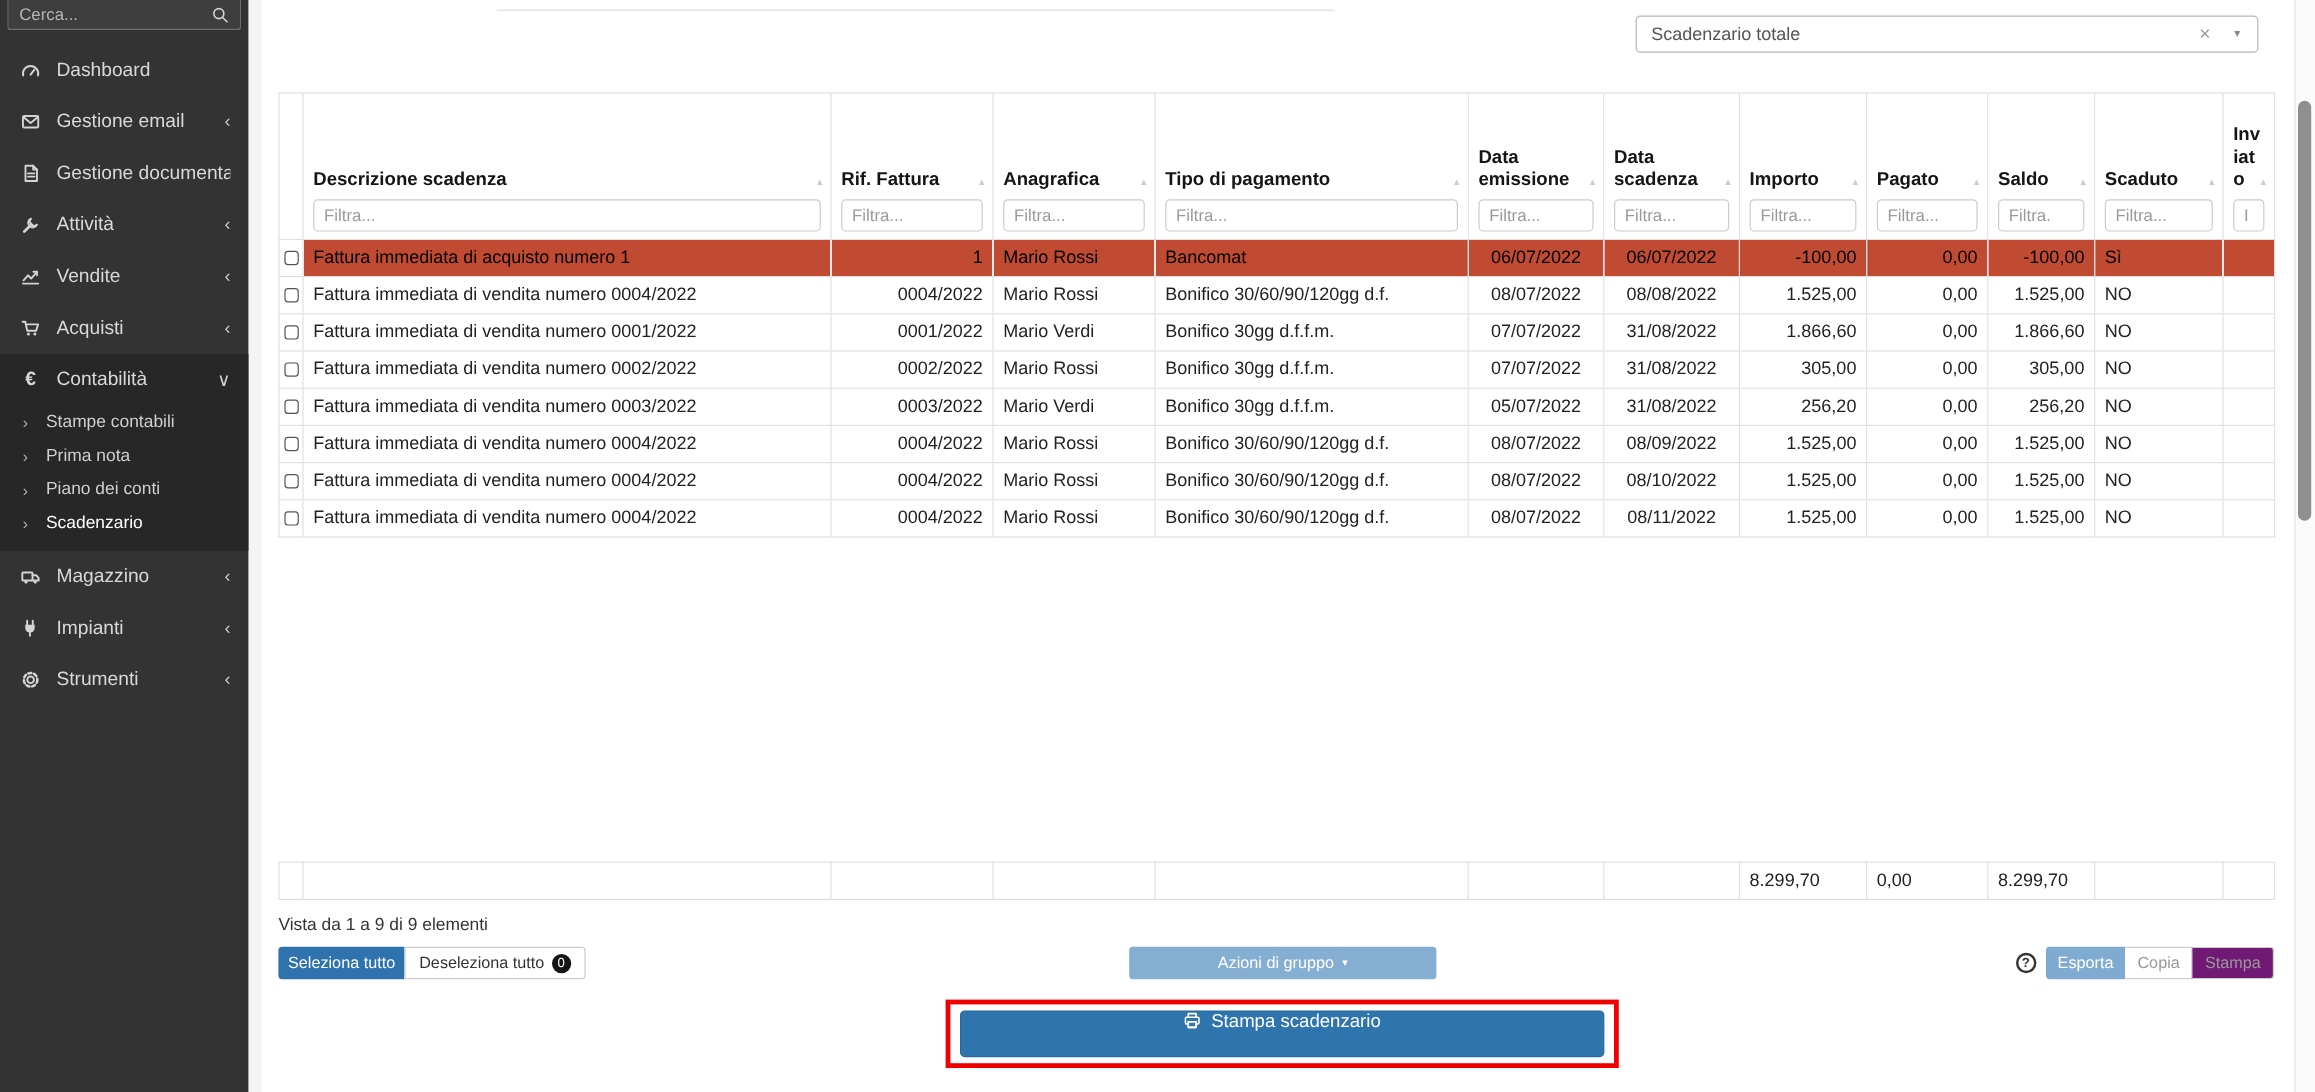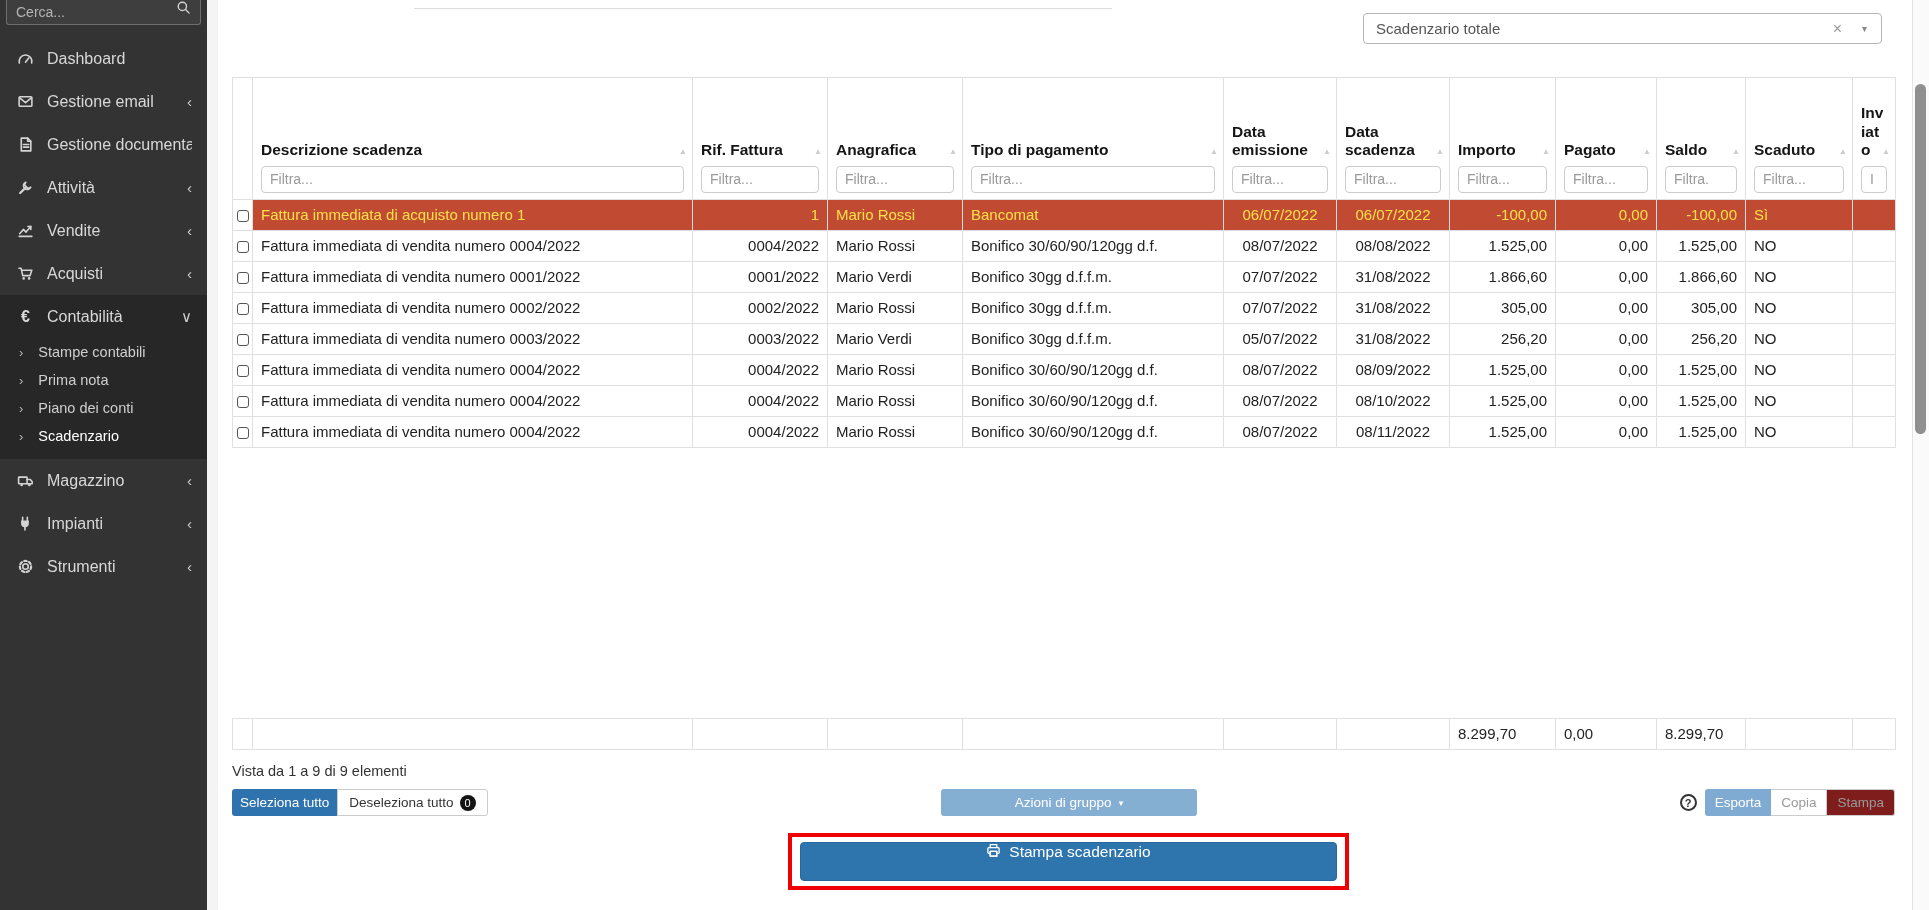--- a/index.html
+++ b/index.html
@@ -1,21 +1,21 @@
 <!DOCTYPE html>
 <html><head>
 <meta charset="utf-8">
 <style>
   *{margin:0;padding:0;box-sizing:border-box;}
   html,body{width:1929px;height:910px;}
   body{position:relative;background:#fff;font-family:"Liberation Sans","DejaVu Sans",sans-serif;color:#222;overflow:hidden;}
 
   
   .sidebar{position:absolute;left:0;top:0;width:207px;height:910px;background:#333333;z-index:5;}
-  .side-search{margin:0 6px;height:25px;background:#3e3e3e;border:1px solid #6e6e6e;border-top:none;border-radius:0 0 3px 3px;display:flex;padding:0 9px;gap:16px;}
+  .side-search{margin:0 6px;height:25px;background:#3e3e3e;border:1px solid #6e6e6e;border-top:none;border-radius:0 0 3px 3px;display:flex;align-items:center;padding:0 9px;gap:16px;}
   .side-search input{flex:1;background:transparent;border:none;outline:none;color:#cfcfcf;font-size:14px;font-family:inherit;min-width:0;}
   .side-search input::placeholder{color:#b5b5b5;}
   nav{padding-top:12px;}
   .nav-item{height:43px;display:flex;align-items:center;padding:0 15px;font-size:16px;color:#d8d8d8;cursor:pointer;}
   .nav-item .ico{width:21px;margin-right:11px;display:flex;justify-content:center;align-items:center;flex:none;}
   .nav-item .lbl{white-space:nowrap;overflow:hidden;}
   .nav-item .chev{margin-left:auto;font-size:15px;color:#cfcfcf;padding-left:6px;}
   .sub-block{background:#272727;padding-bottom:9px;}
   .sub-item{height:28px;display:flex;align-items:center;padding-left:19px;font-size:14.5px;color:#cfcfcf;cursor:pointer;}
   .sub-item .arrow{font-size:13px;margin-right:15px;color:#b5b5b5;}
@@ -37,42 +37,42 @@
 
   
   .table-wrap{position:absolute;left:232px;top:77px;width:1663px;}
   table{border-collapse:collapse;table-layout:fixed;width:1663px;}
   th,td{border:1px solid #e0e0e0;}
   th{background:#fff;vertical-align:bottom;padding:26px 8px 6px;text-align:left;font-size:15.5px;font-weight:bold;color:#151515;position:relative;overflow-wrap:anywhere;line-height:1.2;}
   th .sort{position:absolute;right:5px;bottom:42px;font-size:8px;color:#ccc;}
   th .fil{width:100%;height:27px;border:1px solid #ccc;border-radius:4px;padding:6px 8px;font-size:14px;color:#888;margin-top:6px;font-family:inherit;outline:none;display:block;background:#fff;}
   th .fil::placeholder{color:#9a9a9a;}
   td{height:31px;padding:0 8px;font-size:15px;color:#222;white-space:nowrap;overflow:hidden;background:#fff;}
-  tr.danger td{background:#c14b32;color:#fde047;border-color:#dedede;}
+  tr.danger td{background:#c14b32;color:#000000;border-color:#dedede;}
   tr.danger td.col-check{background:#fff;}
   td.al-r{text-align:right;}
   td.al-c{text-align:center;}
   td.col-check{text-align:center;padding:0;}
   .cb{display:inline-block;width:12px;height:12px;border:1.5px solid #555;border-radius:3px;background:#fff;vertical-align:middle;cursor:pointer;}
   .spacer{height:270px;}
 
   
   .summary{position:absolute;left:232px;top:763px;font-size:14.5px;color:#333;}
   .btn{display:inline-flex;align-items:center;justify-content:center;height:27px;font-size:13.5px;font-family:inherit;cursor:pointer;border:none;}
   .left-group{position:absolute;left:232px;top:789px;display:flex;}
   .btn-sel{background:#2e73ad;color:#fff;border-radius:3px 0 0 3px;padding:0 8px;}
   .btn-desel{background:#fff;color:#333;border:1px solid #ccc;border-radius:0 3px 3px 0;padding:0 11px;gap:6px;}
   .badge{width:16px;height:16px;border-radius:50%;background:#141414;color:#fff;font-size:11px;display:inline-flex;align-items:center;justify-content:center;}
   .group-actions{position:absolute;left:941px;top:789px;width:256px;height:27px;background:#85aed3;color:#fff;border-radius:3px;display:flex;align-items:center;justify-content:center;font-size:13.5px;gap:7px;cursor:pointer;text-align:right;}
   .ga-caret{font-size:9px;}
   .right-group{position:absolute;top:789px;right:34px;display:flex;align-items:center;}
   .help{width:17px;height:17px;border-radius:50%;border:2px solid #333;color:#333;font-size:11px;font-weight:bold;display:inline-flex;align-items:center;justify-content:center;margin-right:8px;background:#fff;cursor:pointer;}
   .btn-export{background:#7fabd2;color:#fff;padding:0 10px;border-radius:3px 0 0 3px;}
   .btn-copy{background:#fff;color:#999;border:1px solid #ccc;border-left:none;padding:0 10px;}
-  .btn-printsm{background:#7f1d1d;color:#999;border:1px solid #ccc;border-left:none;padding:0 10px;border-radius:0 3px 3px 0;}
+  .btn-printsm{background:#701a75;color:#999;border:1px solid #ccc;border-left:none;padding:0 10px;border-radius:0 3px 3px 0;}
 
   .annotation{position:absolute;left:788px;top:833px;width:561px;height:57px;border:4px solid #f00000;z-index:3;}
   .print-big{position:absolute;left:800px;top:842px;width:537px;height:39px;background:#2e74ad;border:1px solid #29689c;border-radius:4px;color:#fff;font-size:15.5px;display:flex;align-items:flex-start;justify-content:center;gap:8px;cursor:pointer;z-index:4;font-family:inherit;}
   svg.pico{stroke:#fff;fill:none;stroke-width:1.4;stroke-linecap:round;stroke-linejoin:round;}
 </style>
 </head>
 <body>
 
 <div class="sidebar">
   <div class="side-search">

